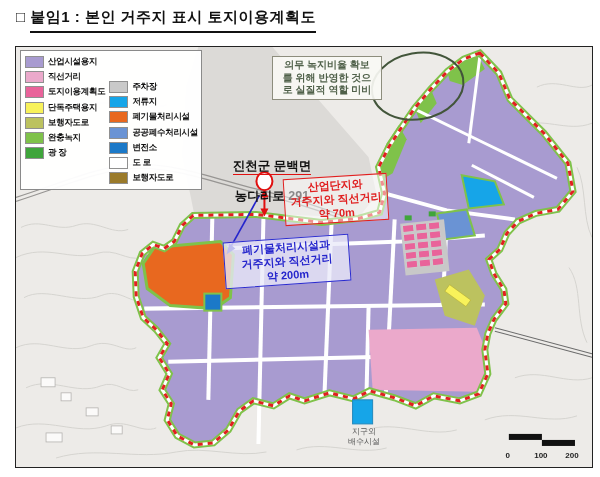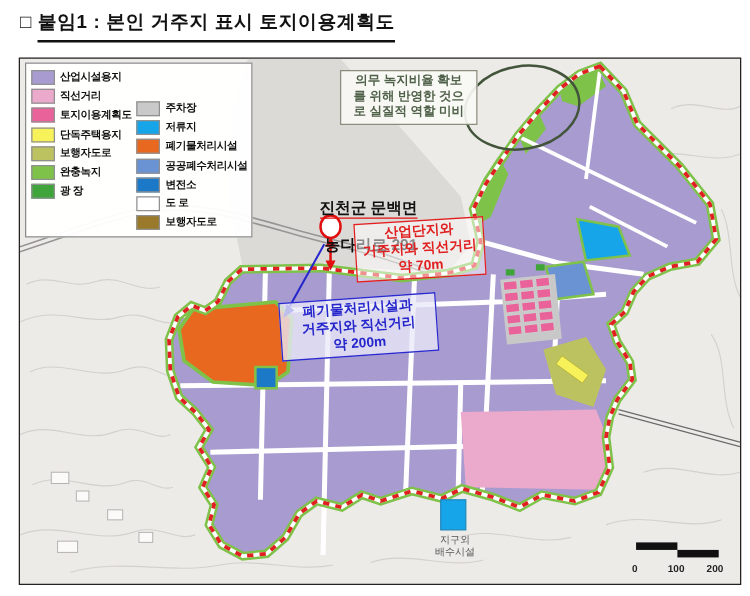--- a/index.html
+++ b/index.html
@@ -19,21 +19,21 @@
   .lcol.c1{width:84px;} .lcol.c2{width:88px;margin-top:25px;}
   .lrow{display:flex;gap:4px;height:12px;}
   .sw{width:17px;height:10px;border:0.5px solid #909090;flex:0 0 auto;}
   .ll{font-size:8.5px;font-weight:bold;color:#111;white-space:nowrap;letter-spacing:-0.3px;}
   
   .note{position:absolute;z-index:6;white-space:pre-line;text-align:center;line-height:1.25;}
   .green-note{left:256px;top:9px;width:104px;font-size:10px;font-weight:bold;color:#50614a;
               background:rgba(248,248,244,0.92);border:1px solid #8d8d7d;padding:2px 2px;}
   .complex-label{left:318px;top:79px;width:100px;font-size:9px;font-weight:bold;color:#8f8f8f;}
   .address{left:194px;top:97px;width:124px;font-size:12.5px;font-weight:bold;color:#111;
-           line-height:1.2;text-align:right;}
+           line-height:1.2;}
   .address .u{border-bottom:1.5px solid #e01010;padding-bottom:1px;}
   .red-note{left:268px;top:129px;width:100px;font-size:11px;font-weight:bold;color:#e02020;
             border:1.5px solid #e02020;background:rgba(255,255,255,0.5);padding:2px 1px;
             transform:rotate(-3.5deg);}
   .blue-note{left:208px;top:191px;width:122px;font-size:11px;font-weight:bold;color:#2525cc;
              border:1.5px solid #2a2ace;background:rgba(233,233,248,0.78);padding:2px 1px;
              transform:rotate(-4deg);}
   .drain-label{left:322px;top:380px;width:52px;font-size:8px;font-weight:normal;color:#555;}
   svg text{font-family:"Liberation Sans",sans-serif;font-size:8px;font-weight:bold;fill:#222;}
 </style>

